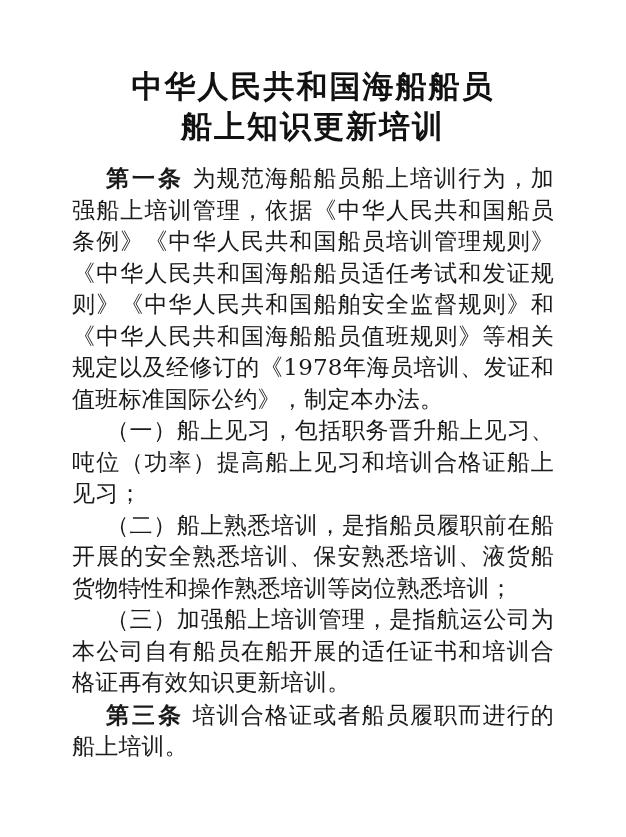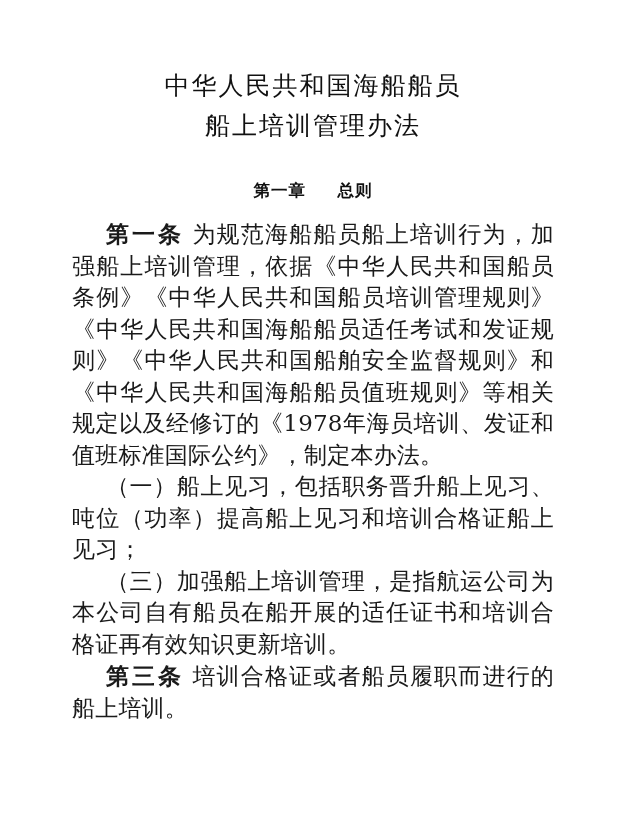--- a/index.html
+++ b/index.html
@@ -19,22 +19,22 @@
     width: 626px;
     height: 837px;
     box-sizing: border-box;
     padding: 0 72px;
   }
   .title-block {
     margin-top: 66px;
     text-align: center;
   }
   .title-line {
-    font-size: 25px;
-    font-weight: normal;
+    font-size: 31px;
+    font-weight: bold;
     letter-spacing: 2px;
     line-height: 40px;
     color: #111111;
     text-align: center;
   }
   .chapter-heading {
     margin-top: 34px;
     text-align: center;
     font-size: 16.5px;
     font-weight: bold;
@@ -65,41 +65,39 @@
     letter-spacing: 2px;
   }
 </style>
 </head>
 <body>
 
 <div class="page">
 
   <div class="title-block">
     <div class="title-line">中华人民共和国海船船员</div>
-    <div class="title-line">船上培训管理办法</div>
+    <div class="title-line">船上知识更新培训</div>
   </div>
 
-  <div class="chapter-heading">
-    <span>第一章</span>
-    <span class="gap"></span>
-    <span>总则</span>
-  </div>
 
   <div class="body-block">
 
     <p class="para indent">
       <span class="art-label">第一条</span>
       <span>为规范海船船员船上培训行为，加强船上培训管理，依据《中华人民共和国船员条例》《中华人民共和国船员培训管理规则》《中华人民共和国海船船员适任考试和发证规则》《中华人民共和国船舶安全监督规则》和《中华人民共和国海船船员值班规则》等相关规定以及经修订的《1978年海员培训、发证和值班标准国际公约》，制定本办法。</span>
     </p>
 
 
     <p class="para indent">
       <span>（一）船上见习，包括职务晋升船上见习、吨位（功率）提高船上见习和培训合格证船上见习；</span>
     </p>
 
+    <p class="para indent">
+      <span>（二）船上熟悉培训，是指船员履职前在船开展的安全熟悉培训、保安熟悉培训、液货船货物特性和操作熟悉培训等岗位熟悉培训；</span>
+    </p>
 
     <p class="para indent">
       <span>（三）加强船上培训管理，是指航运公司为本公司自有船员在船开展的适任证书和培训合格证再有效知识更新培训。</span>
     </p>
 
     <p class="para indent">
       <span class="art-label">第三条</span>
       <span>培训合格证或者船员履职而进行的船上培训。</span>
     </p>
 

